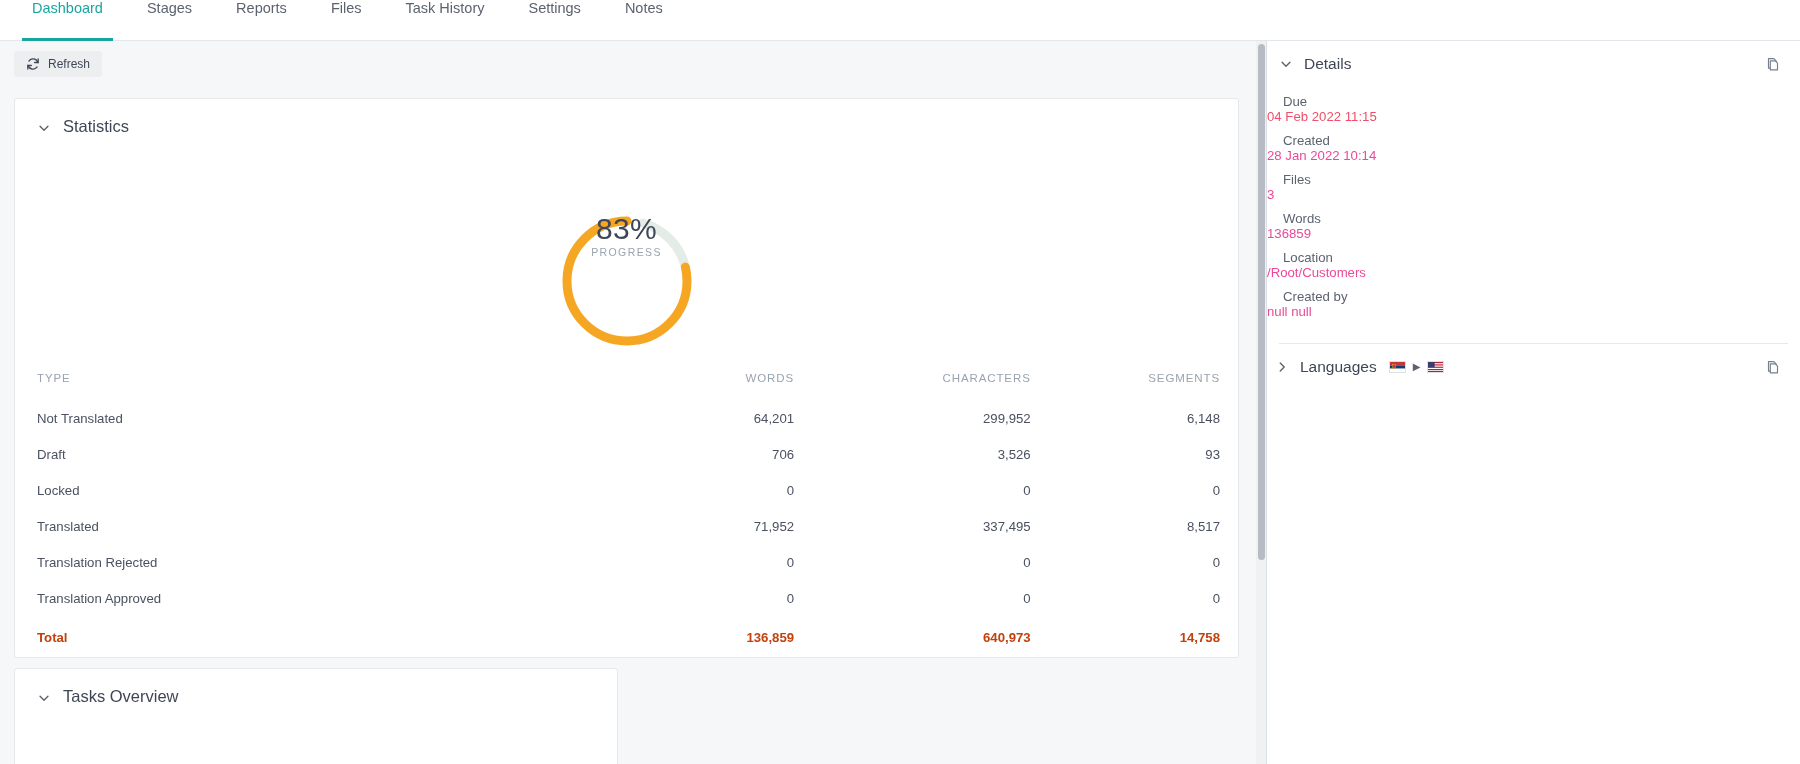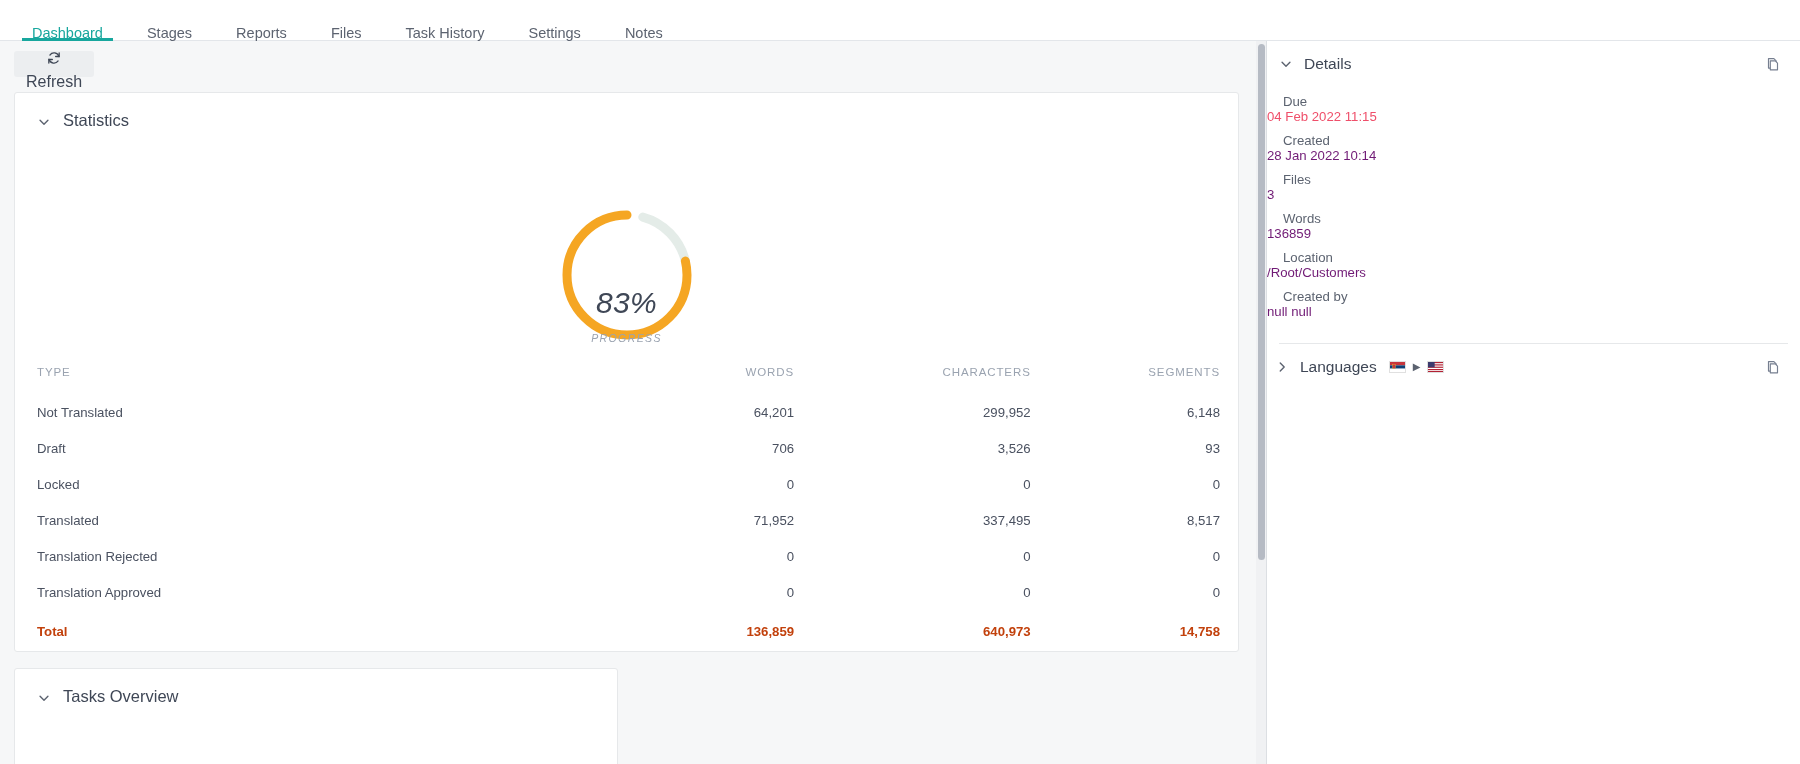--- a/index.html
+++ b/index.html
@@ -15,21 +15,21 @@
   
   .tabbar {
     position: absolute; top: 0; left: 0;
     width: 1800px; height: 41px;
     background: #ffffff;
     border-bottom: 1px solid #e3e6ea;
     display: flex; align-items: stretch;
     padding-left: 10px;
   }
   .tab {
-    display: flex; align-items: flex-end;
+    display: flex; align-items: flex-start;
     padding: 0 22px;
     font-size: 14.5px;
     color: #5c6370;
     height: 41px;
     cursor: pointer;
     position: relative;
     white-space: nowrap;
   }
   .tab.active { color: #18a79e; }
   .tab.active::after {
@@ -49,35 +49,34 @@
 
   .toolbar {
     position: absolute; top: 10px; left: 14px;
     height: 26px;
   }
   .refresh-btn {
     display: inline-flex; align-items: center; gap: 8px;
     height: 26px; padding: 0 12px;
     background: #eceef0;
     border: none; border-radius: 3px;
-    color: #3f4756; font-size: 16px;
+    color: #3f4756; font-size: 12px;
     font-family: "Liberation Sans", sans-serif;
     cursor: pointer;
-    flex-direction: column;
   }
   .refresh-btn svg { display: block; }
 
   .card {
     position: absolute;
     background: #ffffff;
     border: 1px solid #e6e8ea;
     border-radius: 3px;
   }
   #statistics-card {
-    top: 51px; left: 14px;
+    top: 57px; left: 14px;
     width: 1225px; height: 560px;
   }
   #tasks-card {
     top: 627px; left: 14px;
     width: 604px; height: 120px;
   }
 
   .card-header {
     display: flex; align-items: center; gap: 12px;
     padding: 18px 0 0 22px;
@@ -95,26 +94,26 @@
   .donut-wrap {
     position: absolute; top: 113px; left: 0;
     width: 1223px; height: 150px;
     display: flex; justify-content: center;
   }
   .donut { position: relative; width: 138px; height: 138px; }
   .donut svg { display: block; }
   .donut-label {
     position: absolute; inset: 0;
     display: flex; flex-direction: column;
-    align-items: center; justify-content: flex-end; font-style: italic;
+    align-items: center; justify-content: flex-start;
   }
   .donut-pct { font-size: 30px; color: #3f4756; letter-spacing: 0.3px; }
   .donut-cap {
     font-size: 10.5px; color: #9aa3b0;
-    letter-spacing: 1.4px; margin-top: 12px;
+    letter-spacing: 1.4px; margin-top: 0;
   }
 
   
   .stats-table {
     position: absolute;
     top: 273px; left: 22px;
     width: 1183px;
     border-collapse: collapse;
     font-size: 13.2px;
   }
@@ -180,21 +179,21 @@
   }
 
   .details-list { padding: 16px 0 20px 0; }
   .detail-row {
     display: flex; align-items: baseline;
     font-size: 13.2px;
     padding: 4.5px 0;
     flex-direction: column;
   }
   .detail-key { width: 110px; padding-left: 16px; color: #5c6370; flex: none; }
-  .detail-val { color: #701a75; }
+  .detail-val { color: #ec4899; }
   .detail-val.danger { color: #ef4f6a; }
 
   .lang-head {
     display: flex; align-items: center;
     padding: 14px 18px 14px 8px;
     font-size: 15.5px; color: #3f4756;
   }
   .lang-head .chev { margin-right: 11px; }
   .flags { display: inline-flex; align-items: center; gap: 7px; margin-left: 12px; }
   .flag { width: 17px; height: 12px; display: block; border: 1px solid rgba(0,0,0,.12); }

